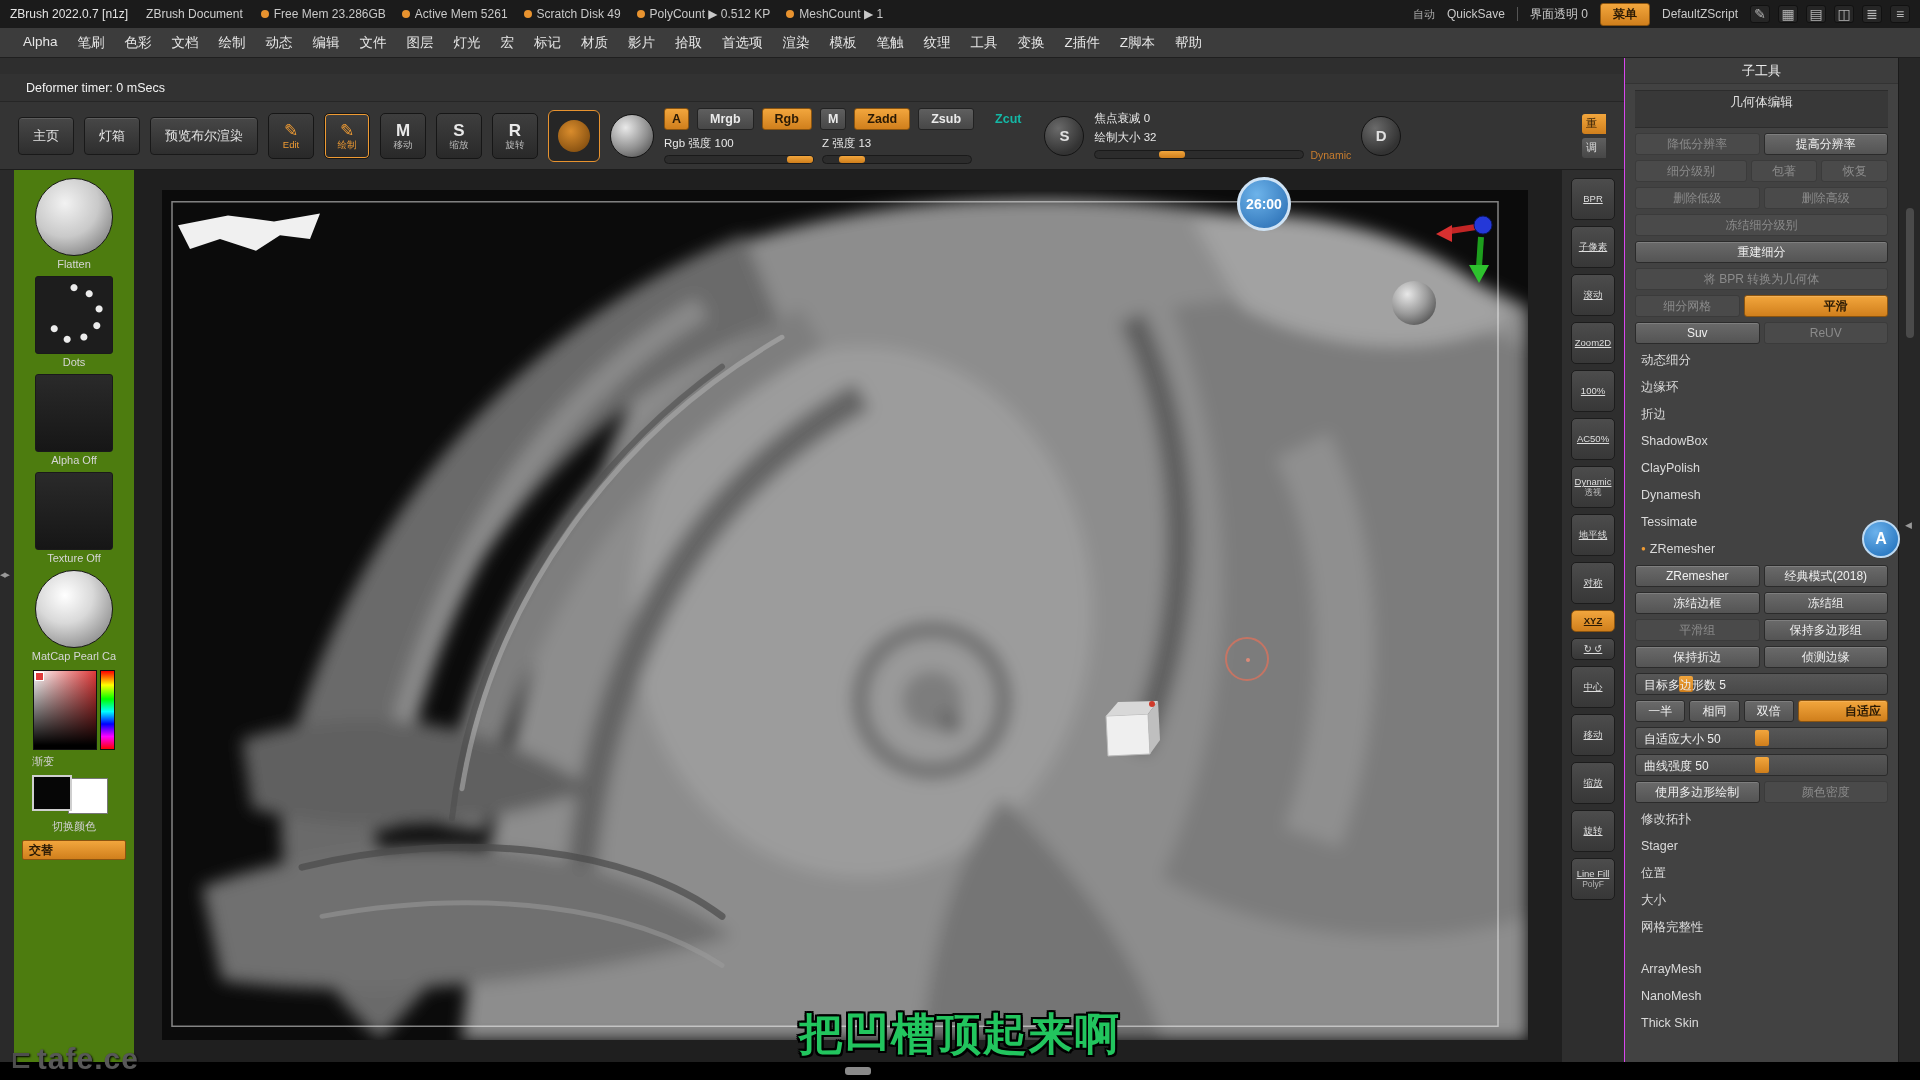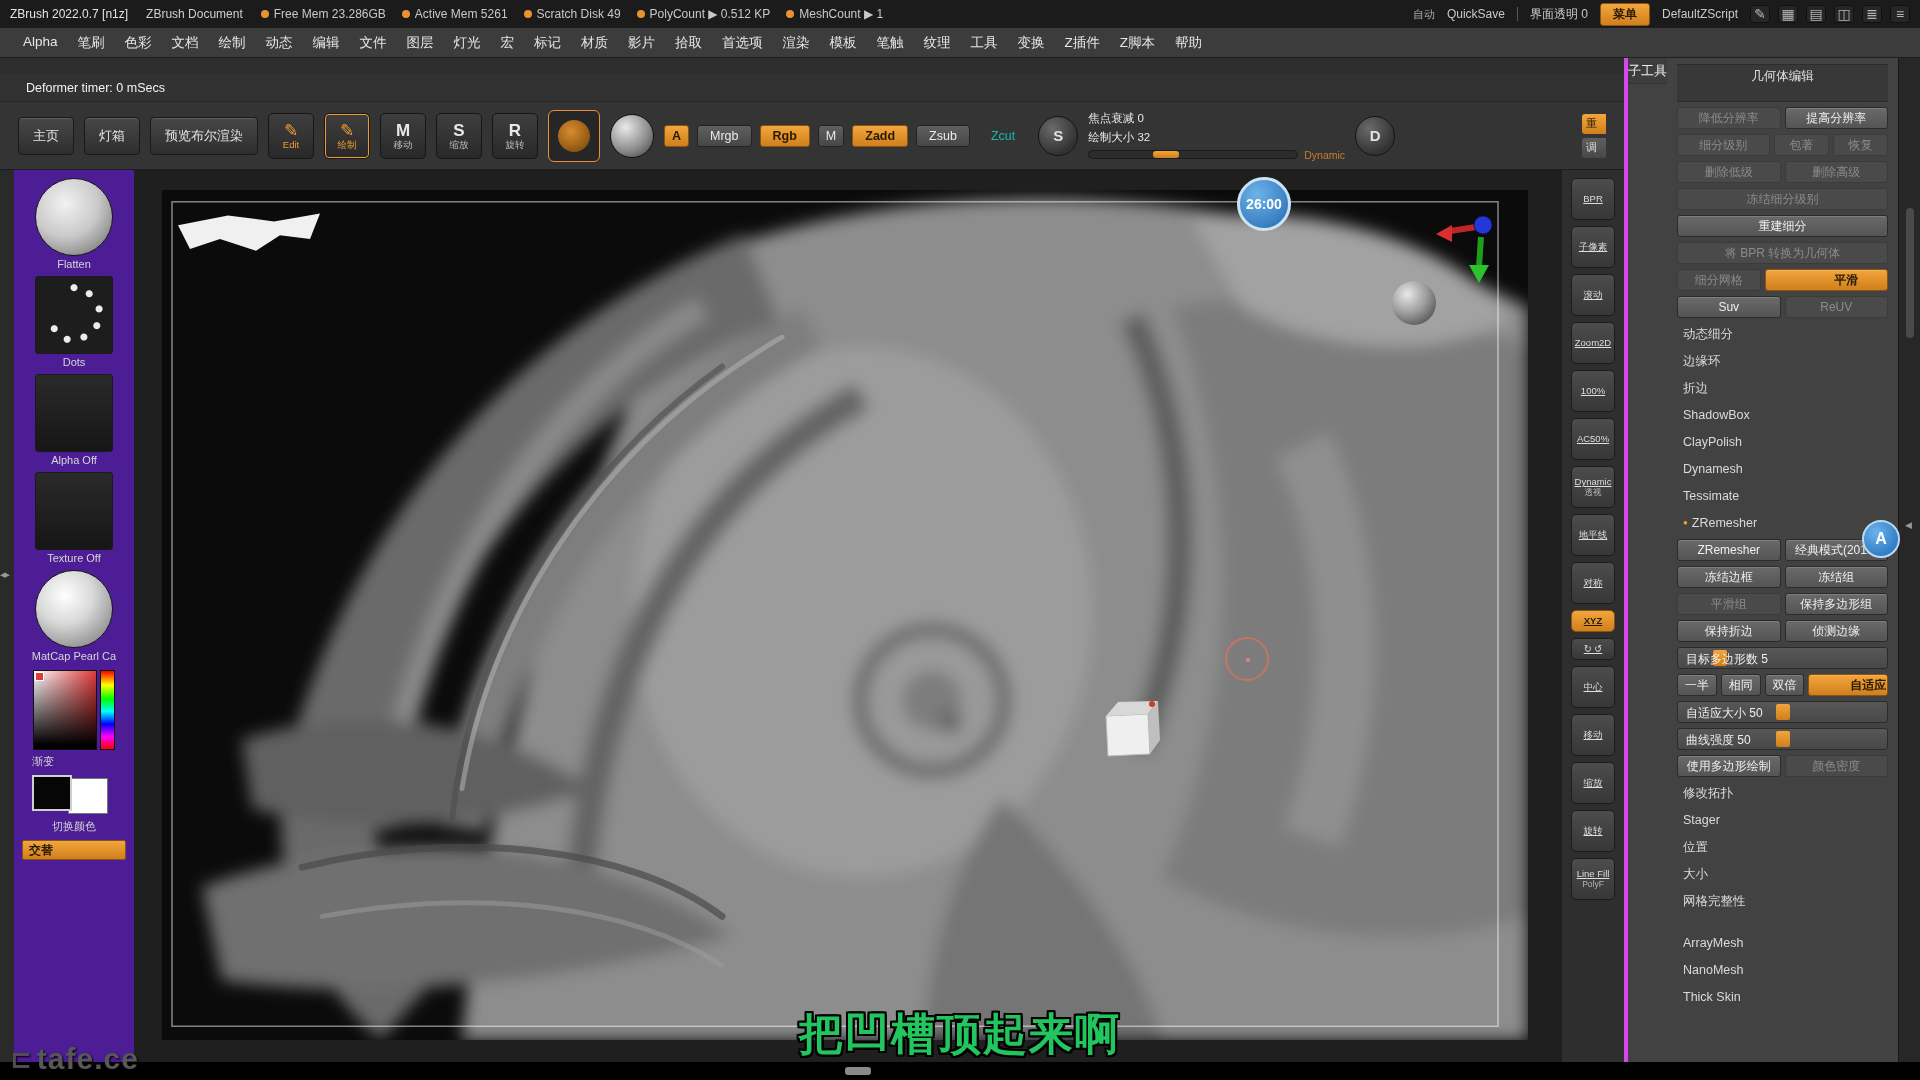--- a/index.html
+++ b/index.html
@@ -40,42 +40,42 @@
   .icon-btn .glyph { font-size:17px; color:#d9d9d9; line-height:1; }
   .icon-btn .lab { font-size:9.5px; color:#bdbdbd; line-height:1;text-align:center; }
   .icon-btn.orange .glyph, .icon-btn.orange .lab { color:#ef9b33; }
   .icon-btn.active { box-shadow:inset 0 0 0 1px #ef9b33; }
   .icon-btn .letter { font-size:17px; font-weight:bold; color:#e8e8e8; line-height:1; }
   .brush-btn { width:52px; height:52px; border-radius:6px; background:#262626; border:1px solid #e8932f; display:flex; align-items:center; justify-content:center; }
   .brush-ring { width:32px; height:32px; border-radius:50%; background:radial-gradient(circle at 40% 35%, #d98c2c, #8a5312 75%, #5e3708); }
   .stroke-ball { width:44px; height:44px; border-radius:50%; background:radial-gradient(circle at 35% 30%, #e9e9e9, #909090 55%, #3c3c3c); border:1px solid #141414; }
   .modes-col { display:flex; flex-direction:column; gap:6px; }
   .modes-row { display:flex; gap:8px; align-items:flex-end; }
-  .mode { height:22px; padding:0 12px; border-radius:3px; background:linear-gradient(#5f5f5f,#474747); border:1px solid #222; color:#eaeaea; font-size:12.5px; display:flex; align-items:center; justify-content:center; }
+  .mode { height:22px; padding:0 12px; border-radius:3px; background:linear-gradient(#5f5f5f,#474747); border:1px solid #222; color:#eaeaea; font-size:12.5px; display:flex; align-items:center; justify-content:center;font-weight:bold; }
   .mode.small { padding:0 7px; }
   .mode.org { background:linear-gradient(#f2a63d,#d07f1c); color:#2a1a05; font-weight:bold; border-color:#8a5410; }
   .mode.ghost { background:transparent; border-color:transparent; color:#14b8a6; }
   .tslider { display:flex; flex-direction:column; gap:4px; }
   .tslider-label { font-size:11.5px; color:#e8e8e8; white-space:nowrap; }
   .tslider-track { position:relative; width:150px; height:9px; background:#2c2c2c; border:1px solid #1a1a1a; border-radius:5px; }
   .tslider-track .tslider-handle { position:absolute; top:0; width:26px; height:7px; border-radius:3px; background:linear-gradient(#f2a63d,#cf7e1b); }
   .wide .tslider-track { width:210px; }
   .dyn-lab { font-size:10.5px; color:#c87d2e; margin-left:6px; }
   .round-icon { width:40px; height:40px; border-radius:50%; background:radial-gradient(circle at 35% 30%, #6a6a6a, #333 70%); border:1px solid #141414; display:flex; align-items:center; justify-content:center; color:#e0e0e0; font-size:15px; font-weight:bold; }
   .clip-col { display:flex; flex-direction:column; gap:4px; margin-left:auto; }
   .clip-btn { width:24px; height:20px; overflow:hidden; border-radius:3px 0 0 3px; font-size:11px; display:flex; align-items:center; padding-left:4px; }
   .clip-btn.org { background:linear-gradient(#f2a63d,#d07f1c); color:#2a1a05; }
   .clip-btn.plain { background:linear-gradient(#5f5f5f,#474747); color:#ddd; }
 
   
   .workspace { flex:1 1 auto; display:flex; min-height:0; background:#1f1f1f; }
   .left-rail { width:14px; background:#2a2a2a; position:relative; }
   .rail-arrows { position:absolute; top:45%; left:0; font-size:7px; color:#999; letter-spacing:-1px; }
 
-  .sidebar { width:120px; background:#4c1d95; padding-top:8px; display:flex; flex-direction:column; align-items:center; gap:4px; }
+  .sidebar { width:120px; background:#4d7c0f; padding-top:8px; display:flex; flex-direction:column; align-items:center; gap:4px; }
   .thumb-wrap { display:flex; flex-direction:column; align-items:center; gap:2px; }
   .thumb { width:78px; height:78px; border:1px solid #1a1a1a; border-radius:3px; }
   .thumb.sphere-flat { border-radius:50%; background:radial-gradient(circle at 38% 32%, #f2f2f2, #c9c9c9 48%, #8a8a8a 80%, #5a5a5a); }
   .thumb.pearl { border-radius:50%; background:radial-gradient(circle at 38% 32%, #ffffff, #d9d9d9 40%, #9a9a9a 75%, #6a6a6a); }
   .thumb.dark { background:linear-gradient(#2a2a2a,#161616); }
   .thumb.dots { background-color:#1d1d1d;
     background-image:radial-gradient(circle 4px at 50% 14%, #ececec 3px, transparent 4px),
       radial-gradient(circle 4px at 70% 22%, #ececec 3px, transparent 4px),
       radial-gradient(circle 4px at 83% 42%, #ececec 3px, transparent 4px),
       radial-gradient(circle 4px at 80% 64%, #ececec 3px, transparent 4px),
@@ -104,21 +104,21 @@
 
   
   .right-strip { width:62px; background:#2e2e2e; display:flex; flex-direction:column; align-items:center; gap:6px; padding-top:8px; }
   .strip-btn { width:44px; height:42px; background:linear-gradient(#4c4c4c,#373737); border:1px solid #1c1c1c; border-radius:5px; display:flex; flex-direction:column; align-items:center; justify-content:center; gap:1px; color:#dedede; }
   .strip-btn.small { height:22px; }
   .strip-btn.accent { background:linear-gradient(#f2a63d,#d07f1c); color:#2a1a05; font-weight:bold; border-color:#8a5410; }
   .strip-label { font-size:9.5px; line-height:1.05; text-align:center; white-space:nowrap;text-decoration:underline; }
   .strip-sub { font-size:8.5px; color:#b5b5b5; line-height:1; }
 
   
-  .panel { width:274px; background:#424242; border-left:4px solid #d946ef; display:flex; flex-direction:row; overflow:hidden; }
+  .panel { width:274px; background:#424242; border-left:1px solid #d946ef; display:flex; flex-direction:column; overflow:hidden; }
   .panel-title { height:26px; text-align:center; line-height:26px; font-size:13px; color:#ededed; background:#3d3d3d; border-bottom:1px solid #333; }
   #panel-rows { flex:1 1 auto; display:flex; flex-direction:column; gap:5px; padding:6px 10px; overflow:hidden; }
   .p-center { height:38px; line-height:22px; text-align:center; font-size:12.5px; color:#e2e2e2; background:#383838; border-top:1px solid #2c2c2c; border-bottom:1px solid #2c2c2c; }
   .p-row { display:flex; gap:4px; }
   .pbtn { flex:1; height:22px; display:flex; align-items:center; justify-content:center; font-size:12px; border-radius:3px; background:linear-gradient(#6a6a6a,#545454); border:1px solid #2b2b2b; color:#efefef; box-shadow:inset 0 1px 0 rgba(255,255,255,.14); white-space:nowrap; overflow:hidden; }
   .pbtn.dis { background:#4a4a4a; color:#8b8b8b; box-shadow:none; border-color:#3b3b3b; }
   .pbtn.org { background:linear-gradient(#f2a63d,#d07f1c); color:#2a1a05; font-weight:bold; border-color:#8a5410;padding-left:40px; }
   .p-sub { height:22px; display:flex; align-items:center; gap:4px; padding-left:6px; font-size:12.5px; color:#dadada; }
   .p-dot { color:#ef9b33; font-size:8px; line-height:1; }
   .p-gap { height:10px; }
@@ -261,20 +261,34 @@
 
         <div class="modes-col">
           <div class="modes-row">
             <div class="mode small org">A</div>
             <div class="mode">Mrgb</div>
             <div class="mode org">Rgb</div>
             <div class="mode small">M</div>
             <div class="mode org">Zadd</div>
             <div class="mode">Zsub</div>
             <div class="mode ghost">Zcut</div>
+          </div>
+          <div class="modes-row">
+            <div class="tslider">
+              <div class="tslider-label">Rgb 强度 100</div>
+              <div class="tslider-track">
+                  <div class="tslider-handle" style="left: calc(100% - 26px);"></div>
+                </div>
+            </div>
+            <div class="tslider">
+              <div class="tslider-label">Z 强度 13</div>
+              <div class="tslider-track">
+                  <div class="tslider-handle" style="left: calc(13% - 3.38px);"></div>
+                </div>
+            </div>
           </div>
         </div>
 
         <div class="round-icon">S</div>
 
         <div class="tslider wide">
           <div class="tslider-label">焦点衰减 0</div>
           <div class="tslider-label">绘制大小 32</div>
           <div style="display:flex;align-items:center;">
             <div class="tslider-track">

